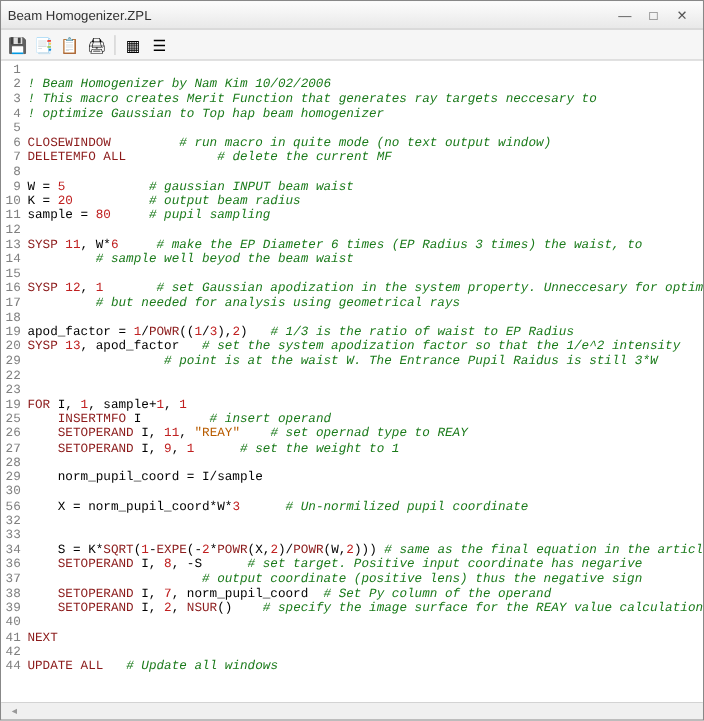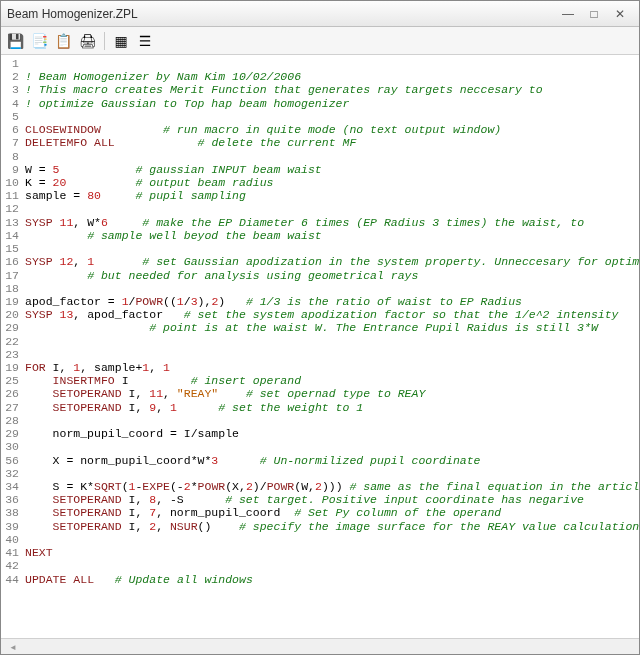--- a/index.html
+++ b/index.html
@@ -131,22 +131,24 @@
   <div class="line"><span class="gutter">23</span><span class="code"></span></div>
   <div class="line"><span class="gutter">19</span><span class="code"><span class="c-kw">FOR</span><span class="c-id"> I, </span><span class="c-num">1</span><span class="c-id">, sample+</span><span class="c-num">1</span><span class="c-id">, </span><span class="c-num">1</span></span></div>
   <div class="line"><span class="gutter">25</span><span class="code">    <span class="c-kw">INSERTMFO</span><span class="c-id"> I         </span><span class="c-cmt"># insert operand</span></span></div>
   <div class="line"><span class="gutter">26</span><span class="code">    <span class="c-kw">SETOPERAND</span><span class="c-id"> I, </span><span class="c-num">11</span><span class="c-id">, </span><span class="c-str">"REAY"</span><span class="c-id">    </span><span class="c-cmt"># set opernad type to REAY</span></span></div>
   <div class="line"><span class="gutter">27</span><span class="code">    <span class="c-kw">SETOPERAND</span><span class="c-id"> I, </span><span class="c-num">9</span><span class="c-id">, </span><span class="c-num">1</span><span class="c-id">      </span><span class="c-cmt"># set the weight to 1</span></span></div>
   <div class="line"><span class="gutter">28</span><span class="code"></span></div>
   <div class="line"><span class="gutter">29</span><span class="code">    <span class="c-id">norm_pupil_coord = I/sample</span></span></div>
   <div class="line"><span class="gutter">30</span><span class="code"></span></div>
   <div class="line"><span class="gutter">56</span><span class="code">    <span class="c-id">X = norm_pupil_coord*W*</span><span class="c-num">3</span><span class="c-id">      </span><span class="c-cmt"># Un-normilized pupil coordinate</span></span></div>
   <div class="line"><span class="gutter">32</span><span class="code"></span></div>
+  <div class="line"><span class="gutter">33</span><span class="code"></span></div>
   <div class="line"><span class="gutter">34</span><span class="code">    <span class="c-id">S = K*</span><span class="c-fn">SQRT</span><span class="c-id">(</span><span class="c-num">1</span><span class="c-id">-</span><span class="c-fn">EXPE</span><span class="c-id">(-</span><span class="c-num">2</span><span class="c-id">*</span><span class="c-fn">POWR</span><span class="c-id">(X,</span><span class="c-num">2</span><span class="c-id">)/</span><span class="c-fn">POWR</span><span class="c-id">(W,</span><span class="c-num">2</span><span class="c-id">))) </span><span class="c-cmt"># same as the final equation in the article</span></span></div>
   <div class="line"><span class="gutter">36</span><span class="code">    <span class="c-kw">SETOPERAND</span><span class="c-id"> I, </span><span class="c-num">8</span><span class="c-id">, -S      </span><span class="c-cmt"># set target. Positive input coordinate has negarive</span></span></div>
+  <div class="line"><span class="gutter">37</span><span class="code">                       <span class="c-cmt"># output coordinate (positive lens) thus the negative sign</span></span></div>
   <div class="line"><span class="gutter">38</span><span class="code">    <span class="c-kw">SETOPERAND</span><span class="c-id"> I, </span><span class="c-num">7</span><span class="c-id">, norm_pupil_coord  </span><span class="c-cmt"># Set Py column of the operand</span></span></div>
   <div class="line"><span class="gutter">39</span><span class="code">    <span class="c-kw">SETOPERAND</span><span class="c-id"> I, </span><span class="c-num">2</span><span class="c-id">, </span><span class="c-fn">NSUR</span><span class="c-id">()    </span><span class="c-cmt"># specify the image surface for the REAY value calculation</span></span></div>
   <div class="line"><span class="gutter">40</span><span class="code"></span></div>
   <div class="line"><span class="gutter">41</span><span class="code"><span class="c-kw">NEXT</span></span></div>
   <div class="line"><span class="gutter">42</span><span class="code"></span></div>
   <div class="line"><span class="gutter">44</span><span class="code"><span class="c-kw">UPDATE</span> <span class="c-kw">ALL</span>   <span class="c-cmt"># Update all windows</span></span></div>
 
 </div>
 
 <div class="statusbar">

